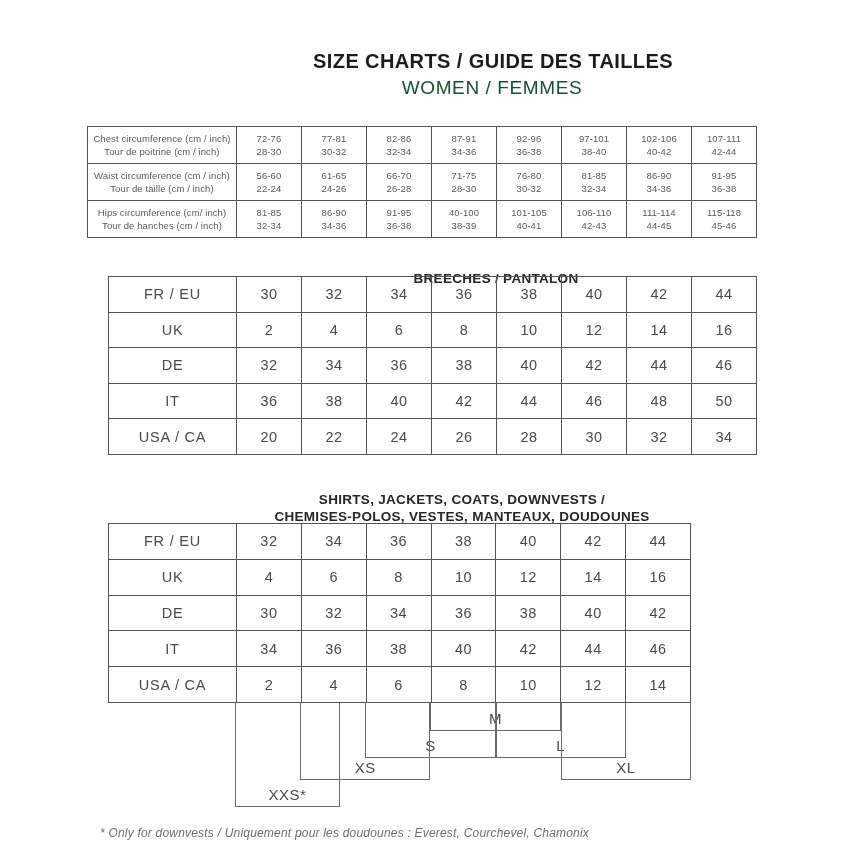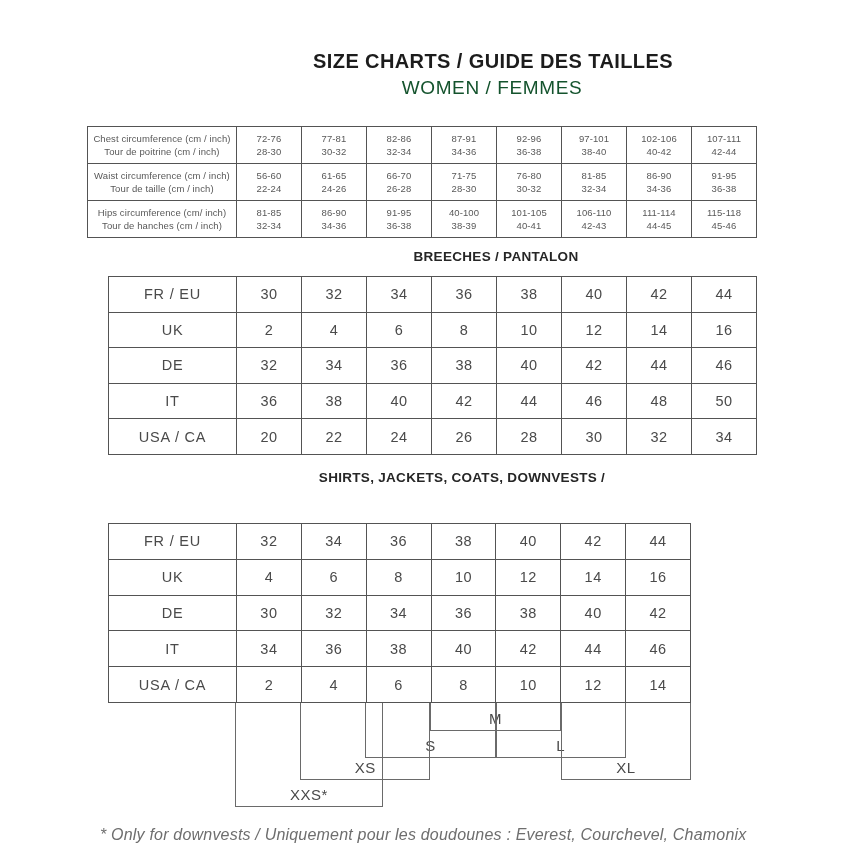--- a/index.html
+++ b/index.html
@@ -4,22 +4,22 @@
 <style>
   html,body{margin:0;padding:0;background:#ffffff;}
   .page{
     position:relative;width:858px;height:859px;background:#ffffff;
     font-family:"Liberation Sans",sans-serif;color:#4c4c4c;overflow:hidden;
   }
   .abs{position:absolute;}
   .centered{transform:translateX(-50%);white-space:nowrap;text-align:center;}
   .page-title{font-size:20px;font-weight:bold;color:#1c1c1c;letter-spacing:.4px;}
   .page-subtitle{font-size:19px;color:#14532d;letter-spacing:.6px;}
-  .section-title{font-size:13.5px;font-weight:bold;color:#262626;letter-spacing:.3px;line-height:16.5px;}
-  .footnote{font-size:16px;font-style:italic;color:#6e6e6e;letter-spacing:.2px;}
+  .section-title{font-size:13.5px;font-weight:bold;color:#262626;letter-spacing:.3px;line-height:16.5px;margin-top:22px;}
+  .footnote{font-size:12px;font-style:italic;color:#6e6e6e;letter-spacing:.2px;}
 
   table{border-collapse:collapse;table-layout:fixed;width:100%;height:100%;padding-left:24px;}
   td{border:1px solid #545454;text-align:center;vertical-align:middle;padding:0;}
 
   
   .measure-wrap{left:87px;top:126px;width:670px;height:112px;}
   .measure-wrap td{font-size:9.5px;line-height:13px;color:#585858;letter-spacing:.1px;}
   .measure-wrap td.m-label{width:148px;}
 
   
@@ -228,20 +228,21 @@
             <td>30</td>
             <td>32</td>
             <td>34</td>
           </tr>
         </tbody>
     </table>
   </div>
 
   <div class="abs centered section-title" style="left:462px;top:470px;">
     <div>SHIRTS, JACKETS, COATS, DOWNVESTS /</div>
+    <div>CHEMISES-POLOS, VESTES, MANTEAUX, DOUDOUNES</div>
   </div>
 
   <div class="abs shirts-wrap sizes-wrap">
     <table>
       <tbody id="shirts-body">
           <tr>
             <td class="row-label">FR / EU</td>
             <td>32</td>
             <td>34</td>
             <td>36</td>
@@ -303,20 +304,20 @@
       </div>
       <div class="bracket-box" style="left: 387.571px; width: 130.286px; height: 55px;">
         <div class="bracket-label">L</div>
       </div>
       <div class="bracket-box" style="left: 192.143px; width: 130.286px; height: 77px;">
         <div class="bracket-label">XS</div>
       </div>
       <div class="bracket-box" style="left: 452.714px; width: 130.286px; height: 77px;">
         <div class="bracket-label">XL</div>
       </div>
-      <div class="bracket-box" style="left: 127px; width: 148px; height: 104px; padding-left: 32px;">
+      <div class="bracket-box" style="left: 127px; width: 105px; height: 104px; padding-left: 32px;">
         <div class="bracket-label">XXS*</div>
       </div>
     </div>
 
   <div class="abs footnote" style="left:100px;top:826px;">* Only for downvests / Uniquement pour les doudounes : Everest, Courchevel, Chamonix</div>
 
 </div>
 
 </body></html>

